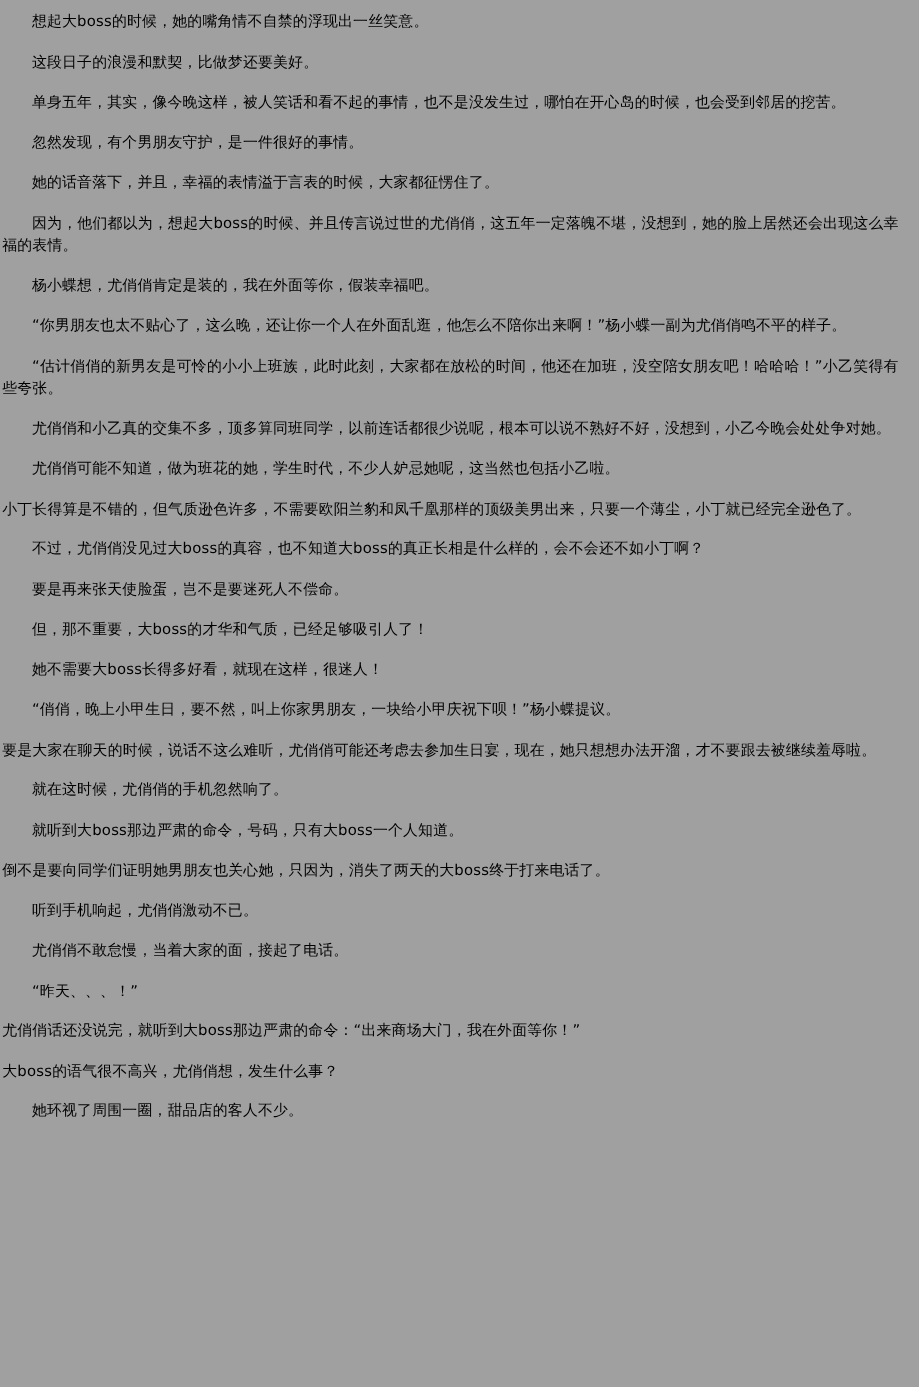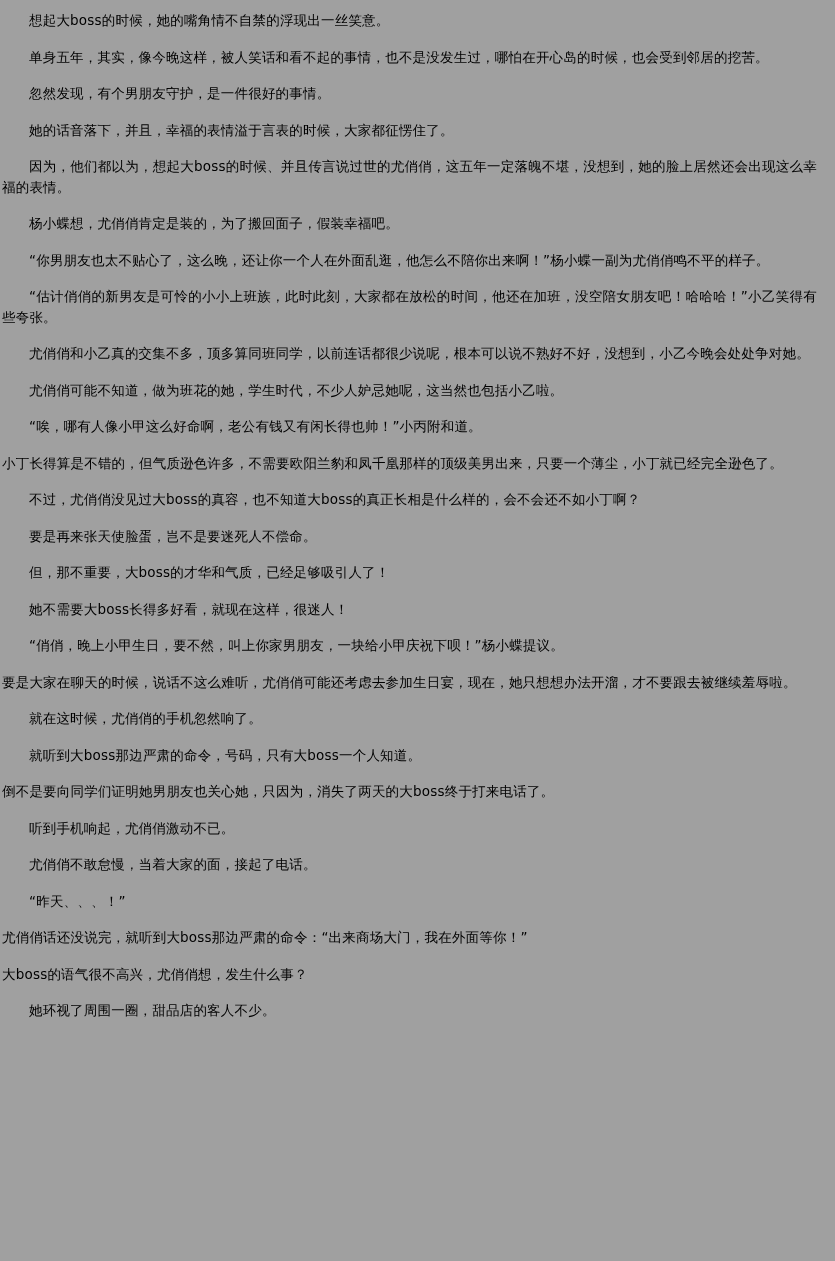--- a/index.html
+++ b/index.html
@@ -33,30 +33,30 @@
   .para.indent {
     text-indent: 2em;
   }
 </style>
 </head>
 <body style="background: rgb(160, 160, 160); color: rgb(0, 0, 0);">
 
 <div class="page" style="background: rgb(160, 160, 160);">
   <div id="paragraphs">
       <p class="para indent">想起大boss的时候，她的嘴角情不自禁的浮现出一丝笑意。</p>
+      <p class="para indent">这段日子的浪漫和默契，比做梦还要美好。</p>
       <p class="para indent">单身五年，其实，像今晚这样，被人笑话和看不起的事情，也不是没发生过，哪怕在开心岛的时候，也会受到邻居的挖苦。</p>
       <p class="para indent">忽然发现，有个男朋友守护，是一件很好的事情。</p>
       <p class="para indent">她的话音落下，并且，幸福的表情溢于言表的时候，大家都征愣住了。</p>
       <p class="para indent">因为，他们都以为，想起大boss的时候、并且传言说过世的尤俏俏，这五年一定落魄不堪，没想到，她的脸上居然还会出现这么幸福的表情。</p>
-      <p class="para indent">杨小蝶想，尤俏俏肯定是装的，为了搬回面子，假装幸福吧。</p>
+      <p class="para indent">杨小蝶想，尤俏俏肯定是装的，我在外面等你，假装幸福吧。</p>
       <p class="para indent">“你男朋友也太不贴心了，这么晚，还让你一个人在外面乱逛，他怎么不陪你出来啊！”杨小蝶一副为尤俏俏鸣不平的样子。</p>
       <p class="para indent">“估计俏俏的新男友是可怜的小小上班族，此时此刻，大家都在放松的时间，他还在加班，没空陪女朋友吧！哈哈哈！”小乙笑得有些夸张。</p>
       <p class="para indent">尤俏俏和小乙真的交集不多，顶多算同班同学，以前连话都很少说呢，根本可以说不熟好不好，没想到，小乙今晚会处处争对她。</p>
       <p class="para indent">尤俏俏可能不知道，做为班花的她，学生时代，不少人妒忌她呢，这当然也包括小乙啦。</p>
-      <p class="para indent">“唉，哪有人像小甲这么好命啊，老公有钱又有闲长得也帅！”小丙附和道。</p>
       <p class="para">小丁长得算是不错的，但气质逊色许多，不需要欧阳兰豹和凤千凰那样的顶级美男出来，只要一个薄尘，小丁就已经完全逊色了。</p>
       <p class="para indent">不过，尤俏俏没见过大boss的真容，也不知道大boss的真正长相是什么样的，会不会还不如小丁啊？</p>
       <p class="para indent">要是再来张天使脸蛋，岂不是要迷死人不偿命。</p>
       <p class="para indent">但，那不重要，大boss的才华和气质，已经足够吸引人了！</p>
       <p class="para indent">她不需要大boss长得多好看，就现在这样，很迷人！</p>
       <p class="para indent">“俏俏，晚上小甲生日，要不然，叫上你家男朋友，一块给小甲庆祝下呗！”杨小蝶提议。</p>
       <p class="para">要是大家在聊天的时候，说话不这么难听，尤俏俏可能还考虑去参加生日宴，现在，她只想想办法开溜，才不要跟去被继续羞辱啦。</p>
       <p class="para indent">就在这时候，尤俏俏的手机忽然响了。</p>
       <p class="para indent">就听到大boss那边严肃的命令，号码，只有大boss一个人知道。</p>
       <p class="para">倒不是要向同学们证明她男朋友也关心她，只因为，消失了两天的大boss终于打来电话了。</p>

